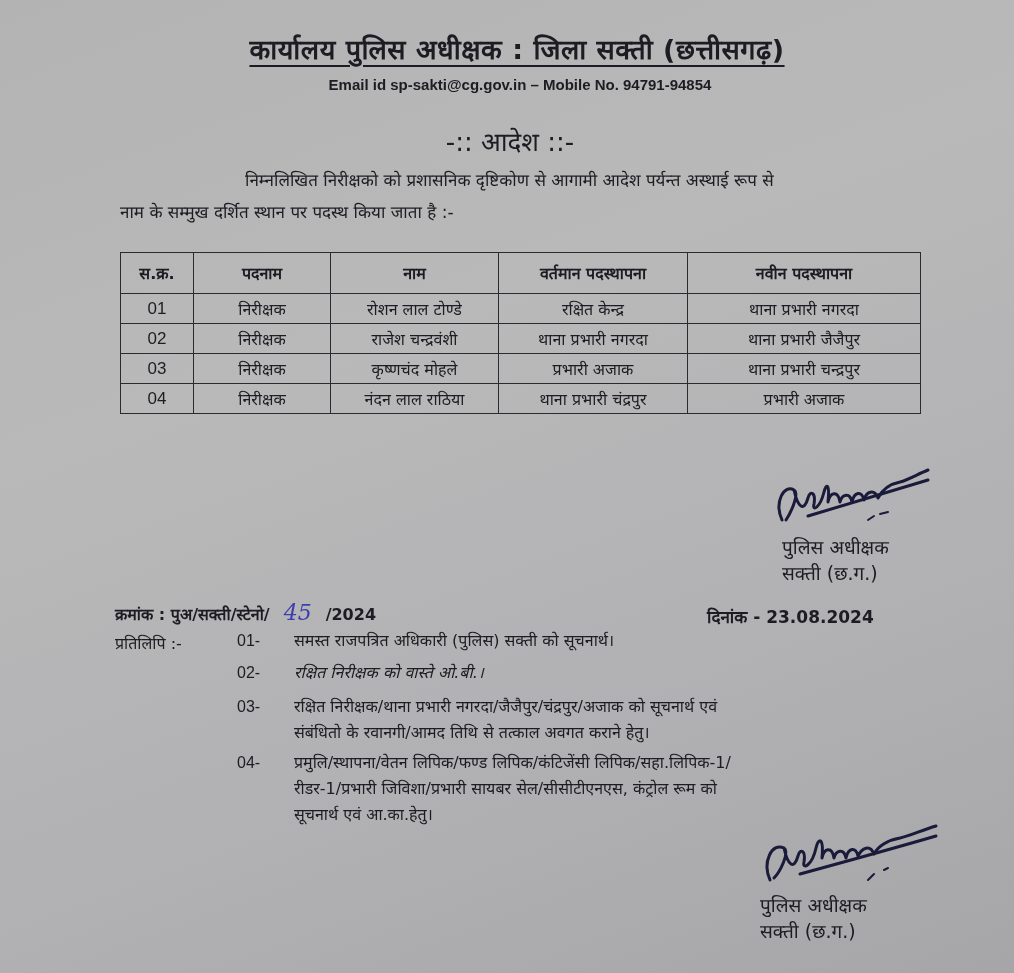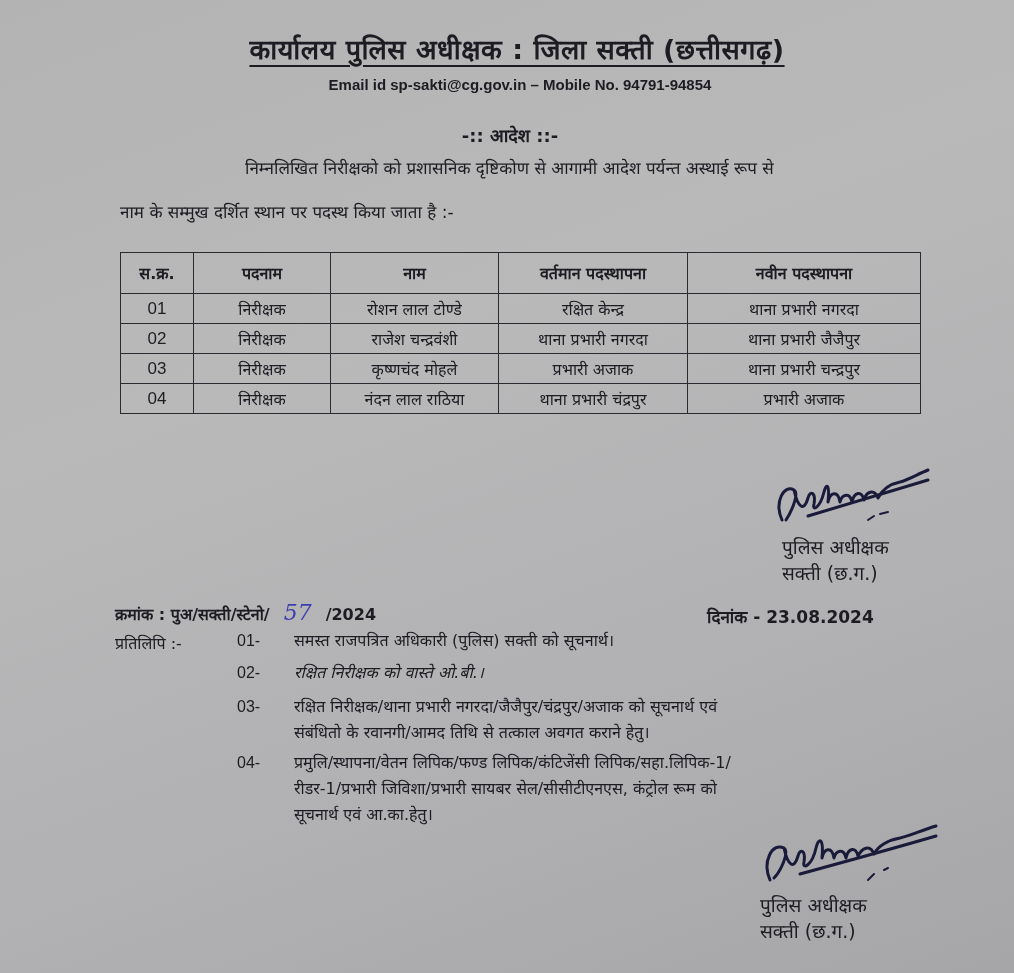--- a/index.html
+++ b/index.html
@@ -17,24 +17,24 @@
     text-decoration: underline; text-underline-offset:6px; text-decoration-thickness:2px;
     white-space:nowrap;
   }
   .contact {
     left:270px; top:76px; width:500px; text-align:center;
     font-family:"Liberation Sans", sans-serif; font-weight:bold; font-size:15px;
     white-space:nowrap;
   }
   .order-head {
     left:420px; top:123px; width:180px; text-align:center;
-    font-size:18px; font-weight:bold; white-space:nowrap;
+    font-size:26px; font-weight:normal; white-space:nowrap;
   }
   .para { font-size:17px; white-space:nowrap; }
-  .p1 { left:245px; top:156px; }
+  .p1 { left:245px; top:168px; }
   .p2 { left:120px; top:200px; }
 
   table.transfer {
     position:absolute; left:120px; top:252px;
     border-collapse:collapse; font-size:16px;
   }
   table.transfer th, table.transfer td {
     border:1.5px solid #2a2a30; text-align:center; padding:0 6px; white-space:nowrap;
   }
   table.transfer th { height:40px; font-weight:bold; font-size:16px; }
@@ -111,21 +111,21 @@
   <svg width="170" height="72" viewBox="0 0 170 72">
     <path d="M14 58 C6 40, 16 22, 26 28 C32 32, 22 52, 18 58 M26 28 C30 46, 36 50, 40 36 C42 28, 48 30, 46 42 C44 50, 52 46, 56 30 C58 22, 62 20, 60 40 C62 30, 70 28, 72 40 C74 32, 82 30, 84 40 C86 30, 94 28, 96 38 C98 30, 106 26, 110 36 C114 28, 122 22, 132 20 C140 18, 150 12, 160 8" fill="none" stroke="#1a1a3a" stroke-width="3" stroke-linecap="round" stroke-linejoin="round"></path>
     <path d="M40 54 C80 42, 120 30, 160 18" fill="none" stroke="#1a1a3a" stroke-width="3" stroke-linecap="round"></path>
     <path d="M100 58 L106 54 M112 52 L120 50" fill="none" stroke="#1a1a3a" stroke-width="2" stroke-linecap="round"></path>
   </svg>
   <div class="sig-text" style="margin-left:14px; margin-top:-4px;">पुलिस अधीक्षक</div>
   <div class="sig-text" style="margin-left:14px;">सक्ती (छ.ग.)</div>
 </div>
 
 <div class="abs ref">
-  <span>क्रमांक : पुअ/सक्ती/स्टेनो/</span><span class="hand">57</span><span>/2024</span>
+  <span>क्रमांक : पुअ/सक्ती/स्टेनो/</span><span class="hand">45</span><span>/2024</span>
 </div>
 <div class="abs date">दिनांक - 23.08.2024</div>
 
 <div class="abs copies">
   <div class="copy-label">प्रतिलिपि :-</div>
 
   <div class="copy-item" style="top:0;">
     <span class="copy-num">01-</span>
     <span class="copy-text" style="top:-4px;">समस्त राजपत्रित अधिकारी (पुलिस) सक्ती को सूचनार्थ।</span>
   </div>

